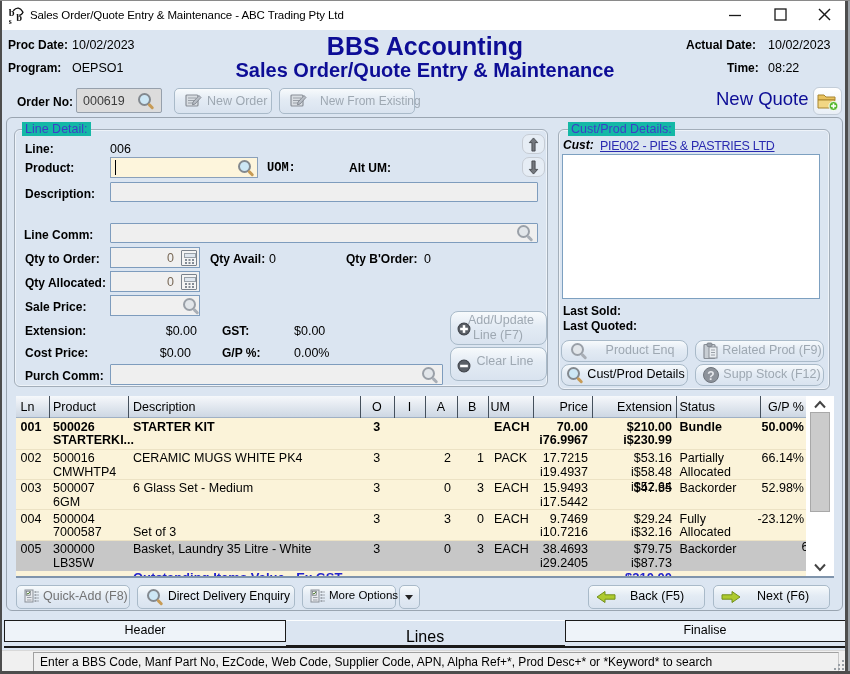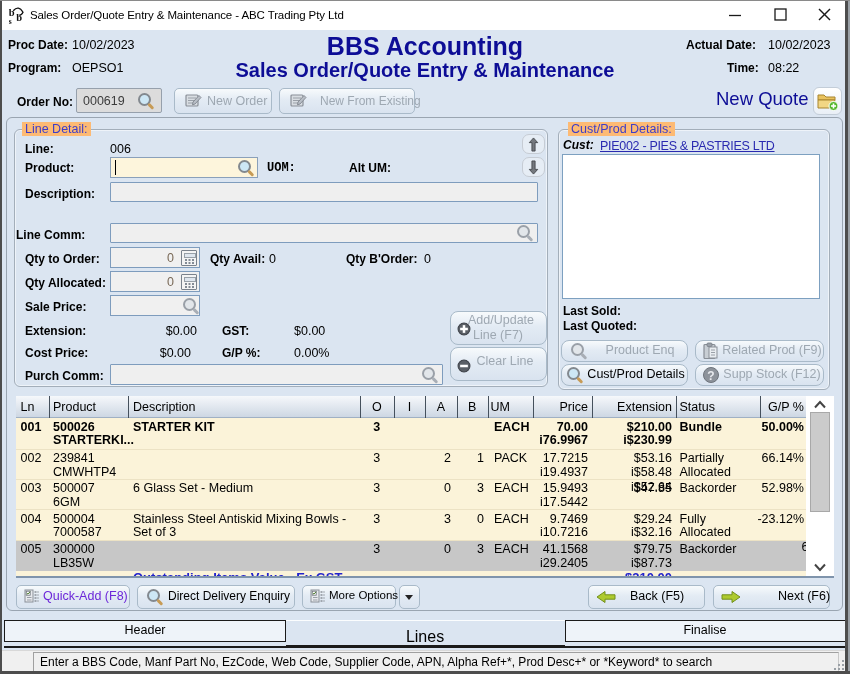--- a/index.html
+++ b/index.html
@@ -2,21 +2,21 @@
 <html><head>
 <meta charset="utf-8">
 <style>
 * { margin:0; padding:0; box-sizing:border-box; }
 html,body { width:850px; height:674px; overflow:hidden; }
 body { position:relative; font-family:"Liberation Sans",sans-serif; background:#dbe5f1; }
 .abs { position:absolute; }
 .lbl { position:absolute; font-weight:bold; font-size:12px; color:#000; white-space:nowrap; }
 .val { position:absolute; font-size:12.5px; color:#000; white-space:nowrap; }
 .grp { position:absolute; border:1px solid #a3aeba; border-radius:6px; box-shadow:inset 0 0 0 1px #eef3f9; }
-.grplbl { position:absolute; font-size:12.5px; color:#3d3dc8; background:#fdba74; padding:0 3px; white-space:nowrap; }
+.grplbl { position:absolute; font-size:12.5px; color:#3d3dc8; background:#14b8a6; padding:0 3px; white-space:nowrap; }
 .inp { position:absolute; border:1px solid #7e9cbd; background:#efefef; border-radius:1px; }
 .inpgray { position:absolute; border:1px solid #7e9cbd; background:#f0f0f0; }
 .btn { position:absolute; border:1px solid #a9bac9; border-radius:5px; background:linear-gradient(#f7fafc,#e3ebf4 45%,#d9e3ef); font-size:12.5px; color:#000; white-space:nowrap; }
 .btn.dis { color:#9ea8b2; }
 .ico { position:absolute; }
 .cell { position:absolute; white-space:nowrap; font-size:12.5px; color:#000; }
 .cr { transform:translateX(-100%); }
 .cc { transform:translateX(-50%); }
 [data-mag],[data-magd] { width:18px; height:18px; }
 [data-mag]::before { content:""; position:absolute; left:1px; top:1px; width:9px; height:9px; border:2px solid #83898f; border-radius:50%; background:#cde7f5; }
@@ -93,21 +93,21 @@
 <div class="lbl" style="left:25px;top:142px;">Line:</div>
 <div class="val" style="left:110px;top:142px;">006</div>
 <div class="lbl" style="left:25px;top:161px;">Product:</div>
 <div class="abs" style="left:110px;top:157px;width:148px;height:21px;border:1px solid #8aa0ba;background:#fdf5dc;"></div>
 <div class="abs" style="left:115px;top:160px;width:1px;height:15px;background:#000;"></div>
 <div class="ico" style="left:237px;top:159px;" data-mag=""></div>
 <div class="lbl" style="left:267px;top:161px;font-family:Liberation Mono, monospace;">UOM:</div>
 <div class="lbl" style="left:349px;top:161px;">Alt UM:</div>
 <div class="lbl" style="left:25px;top:187px;">Description:</div>
 <div class="inp" style="left:110px;top:182px;width:428px;height:20px;"></div>
-<div class="lbl" style="left:16px;top:228px;">Line Comm:</div>
+<div class="lbl" style="left:24px;top:228px;">Line Comm:</div>
 <div class="inp" style="left:110px;top:223px;width:428px;height:20px;"></div>
 <div class="ico" style="left:516px;top:224px;" data-magd=""></div>
 <div class="lbl" style="left:25px;top:252px;">Qty to Order:</div>
 <div class="inpgray" style="left:110px;top:247px;width:90px;height:21px;"></div>
 <div class="val cr" style="left:174px;top:251px;color:#7a6a58;">0</div>
 <div class="ico" style="left:181px;top:250px;" data-calc=""></div>
 <div class="lbl" style="left:210px;top:252px;">Qty Avail:</div>
 <div class="val" style="left:269px;top:252px;">0</div>
 <div class="lbl" style="left:346px;top:252px;">Qty B'Order:</div>
 <div class="val" style="left:424px;top:252px;">0</div>
@@ -216,22 +216,23 @@
 <div class="cell" style="left:478px;top:2px;">EACH</div>
 <div class="cell cr" style="left:572px;top:2px;">70.00</div>
 <div class="cell cr" style="left:572px;top:15.5px;">i76.9967</div>
 <div class="cell cr" style="left:656px;top:2px;">$210.00</div>
 <div class="cell cr" style="left:656px;top:15.5px;">i$230.99</div>
 <div class="cell" style="left:663.5px;top:2px;">Bundle</div>
 <div class="cell cr" style="left:788px;top:2px;">50.00%</div>
 </div>
 <div class="abs" style="left:0;top:53.3px;width:790px;height:29.7px;">
 <div class="cell" style="left:4.5px;top:2px;">002</div>
-<div class="cell" style="left:37px;top:2px;">239841</div>
+<div class="cell" style="left:37px;top:2px;">500016</div>
 <div class="cell" style="left:37px;top:15.5px;">CMWHTP4</div>
+<div class="cell" style="left:117px;top:2px;">CERAMIC MUGS WHITE PK4</div>
 <div class="cell cc" style="left:360.8px;top:2px;">3</div>
 <div class="cell cr" style="left:435px;top:2px;">2</div>
 <div class="cell cr" style="left:468px;top:2px;">1</div>
 <div class="cell" style="left:478px;top:2px;">PACK</div>
 <div class="cell cr" style="left:572px;top:2px;">17.7215</div>
 <div class="cell cr" style="left:572px;top:15.5px;">i19.4937</div>
 <div class="cell cr" style="left:656px;top:2px;">$53.16</div>
 <div class="cell cr" style="left:656px;top:15.5px;">i$58.48</div>
 <div class="cell" style="left:663.5px;top:2px;">Partially</div>
 <div class="cell" style="left:663.5px;top:15.5px;">Allocated</div>
@@ -252,44 +253,44 @@
 <div class="cell cr" style="left:656px;top:2px;">$47.85</div>
 <div class="cell cr" style="left:656px;top:1px;">i$52.64</div>
 <div class="cell" style="left:663.5px;top:2px;">Backorder</div>
 <div class="cell cr" style="left:788px;top:2px;">52.98%</div>
 </div>
 <div class="abs" style="left:0;top:82.5px;width:790px;height:1px;background:#ece2c4;"></div>
 <div class="abs" style="left:0;top:113.5px;width:790px;height:30.5px;">
 <div class="cell" style="left:4.5px;top:2px;">004</div>
 <div class="cell" style="left:37px;top:2px;">500004</div>
 <div class="cell" style="left:37px;top:15.5px;">7000587</div>
-<div class="cell" style="left:117px;top:2px;">Stainless Steel Antiskid Mixing Bowls -</div>
 <div class="cell" style="left:117px;top:15.5px;">Set of 3</div>
 <div class="cell cc" style="left:360.8px;top:2px;">3</div>
 <div class="cell cr" style="left:435px;top:2px;">3</div>
 <div class="cell cr" style="left:468px;top:2px;">0</div>
 <div class="cell" style="left:478px;top:2px;">EACH</div>
 <div class="cell cr" style="left:572px;top:2px;">9.7469</div>
 <div class="cell cr" style="left:572px;top:15.5px;">i10.7216</div>
 <div class="cell cr" style="left:656px;top:2px;">$29.24</div>
 <div class="cell cr" style="left:656px;top:15.5px;">i$32.16</div>
 <div class="cell" style="left:663.5px;top:2px;">Fully</div>
 <div class="cell" style="left:663.5px;top:15.5px;">Allocated</div>
 <div class="cell cr" style="left:788px;top:2px;">-23.12%</div>
 </div>
 <div class="abs" style="left:0;top:113.0px;width:790px;height:1px;background:#ece2c4;"></div>
 <div class="abs" style="left:0;top:144.0px;width:790px;height:30.6px;background:#c7c7c7;">
 <div class="cell" style="left:4.5px;top:2px;">005</div>
 <div class="cell" style="left:37px;top:2px;">300000</div>
 <div class="cell" style="left:37px;top:15.5px;">LB35W</div>
+<div class="cell" style="left:117px;top:2px;">Basket, Laundry 35 Litre - White</div>
 <div class="cell cc" style="left:360.8px;top:2px;">3</div>
 <div class="cell cr" style="left:435px;top:2px;">0</div>
 <div class="cell cr" style="left:468px;top:2px;">3</div>
 <div class="cell" style="left:478px;top:2px;">EACH</div>
-<div class="cell cr" style="left:572px;top:2px;">41.1568</div>
+<div class="cell cr" style="left:572px;top:2px;">38.4693</div>
 <div class="cell cr" style="left:572px;top:15.5px;">i29.2405</div>
 <div class="cell cr" style="left:656px;top:2px;">$79.75</div>
 <div class="cell cr" style="left:656px;top:15.5px;">i$87.73</div>
 <div class="cell" style="left:663.5px;top:2px;">Backorder</div>
 <div class="cell cr" style="left:788px;top:0;margin-left:40px;">64.26%</div>
 </div>
 <div class="abs" style="left:0;top:143.5px;width:790px;height:1px;background:#ece2c4;"></div>
 <div class="abs" style="left:0;top:174.6px;width:790px;height:8px;">
 <div class="cell" style="left:117px;top:-1px;color:#2222cc;font-weight:bold;font-size:13px;">Outstanding Items Value - Ex GST</div>
 <div class="cell cr" style="left:656px;top:-1px;color:#2222cc;font-weight:bold;font-size:13px;">$310.00</div>
@@ -305,21 +306,21 @@
 </div>
 
 <div class="btn dis" style="left:16px;top:585px;width:114px;height:24px;"></div>
 <svg class="abs" style="left:24px;top:589px;" width="16" height="15" viewBox="0 0 16 15">
 <rect x="1" y="1" width="8" height="12" fill="#e8eaee" stroke="#8a9098" stroke-width="1"></rect>
 <rect x="2.2" y="2.2" width="4" height="4" fill="#fff" stroke="#6a7078" stroke-width="0.8"></rect>
 <path d="M2.8 4 l1.2 1.2 2-2.4" stroke="#4a7a2a" stroke-width="1" fill="none"></path>
 <path d="M3 8.5 h4.5 M3 11 h4.5" stroke="#9aa0a8" stroke-width="1.2"></path>
 <path d="M10.5 3 h4 M10.5 6 h4 M10.5 9 h4 M10.5 12 h4" stroke="#8a9098" stroke-width="1.6" stroke-dasharray="2 1"></path>
 </svg>
-<div class="val" style="left:43px;top:589px;color:#6d28d9;">Quick-Add (F8)</div>
+<div class="val" style="left:43px;top:589px;color:#737373;">Quick-Add (F8)</div>
 <div class="btn" style="left:137px;top:585px;width:158px;height:24px;"></div>
 <div class="ico" style="left:146px;top:588px;" data-mag=""></div>
 <div class="val" style="left:168px;top:589px;font-size:12px;">Direct Delivery Enquiry</div>
 <div class="btn" style="left:302px;top:585px;width:94px;height:24px;"></div>
 <svg class="abs" style="left:310px;top:589px;" width="16" height="15" viewBox="0 0 16 15">
 <rect x="1" y="1" width="8" height="12" fill="#e8eaee" stroke="#8a9098" stroke-width="1"></rect>
 <rect x="2.2" y="2.2" width="4" height="4" fill="#fff" stroke="#6a7078" stroke-width="0.8"></rect>
 <path d="M2.8 4 l1.2 1.2 2-2.4" stroke="#4a7a2a" stroke-width="1" fill="none"></path>
 <path d="M3 8.5 h4.5 M3 11 h4.5" stroke="#9aa0a8" stroke-width="1.2"></path>
 <path d="M10.5 3 h4 M10.5 6 h4 M10.5 9 h4 M10.5 12 h4" stroke="#8a9098" stroke-width="1.6" stroke-dasharray="2 1"></path>
@@ -331,21 +332,21 @@
   </svg>
 <div class="btn" style="left:588px;top:585px;width:117px;height:24px;"></div>
 <svg class="abs" style="left:596px;top:590px;" width="20" height="14" viewBox="0 0 20 14">
     <path d="M1 7 L9 1.5 V4.8 H19 V9.2 H9 V12.5 Z" fill="#aeca2e" stroke="#72901c" stroke-width="1"></path>
   </svg>
 <div class="val" style="left:630px;top:589px;">Back (F5)</div>
 <div class="btn" style="left:713px;top:585px;width:117px;height:24px;"></div>
 <svg class="abs" style="left:721px;top:590px;" width="20" height="14" viewBox="0 0 20 14">
     <path d="M19 7 L11 1.5 V4.8 H1 V9.2 H11 V12.5 Z" fill="#aeca2e" stroke="#72901c" stroke-width="1"></path>
   </svg>
-<div class="val" style="left:778px;top:589px;">Next (F6)</div>
+<div class="val" style="left:757px;top:589px;">Next (F6)</div>
 
 <div class="abs" style="left:4px;top:619.5px;width:282px;height:22px;border:1.5px solid #1a1a1a;background:#eef3f9;"></div>
 <div class="abs" style="left:145px;top:623px;font-size:12.5px;transform:translateX(-50%);white-space:nowrap;">Header</div>
 <div class="abs" style="left:286px;top:620px;width:279px;height:27px;background:#dbe5f1;border-bottom:2px solid #1a1a1a;border-top:1px solid #fbfdfe;"></div>
 <div class="abs" style="left:425px;top:628px;font-size:16px;transform:translateX(-50%);white-space:nowrap;">Lines</div>
 <div class="abs" style="left:565px;top:619.5px;width:281px;height:22px;border:1.5px solid #1a1a1a;background:#eef3f9;"></div>
 <div class="abs" style="left:705px;top:623px;font-size:12.5px;transform:translateX(-50%);white-space:nowrap;">Finalise</div>
 <div class="abs" style="left:4px;top:645.5px;width:842px;height:2px;background:#1a1a1a;"></div>
 
 <div class="abs" style="left:0px;top:650px;width:850px;height:24px;background:#f0f0f0;border-top:1px solid #d8d8d8;"></div>

